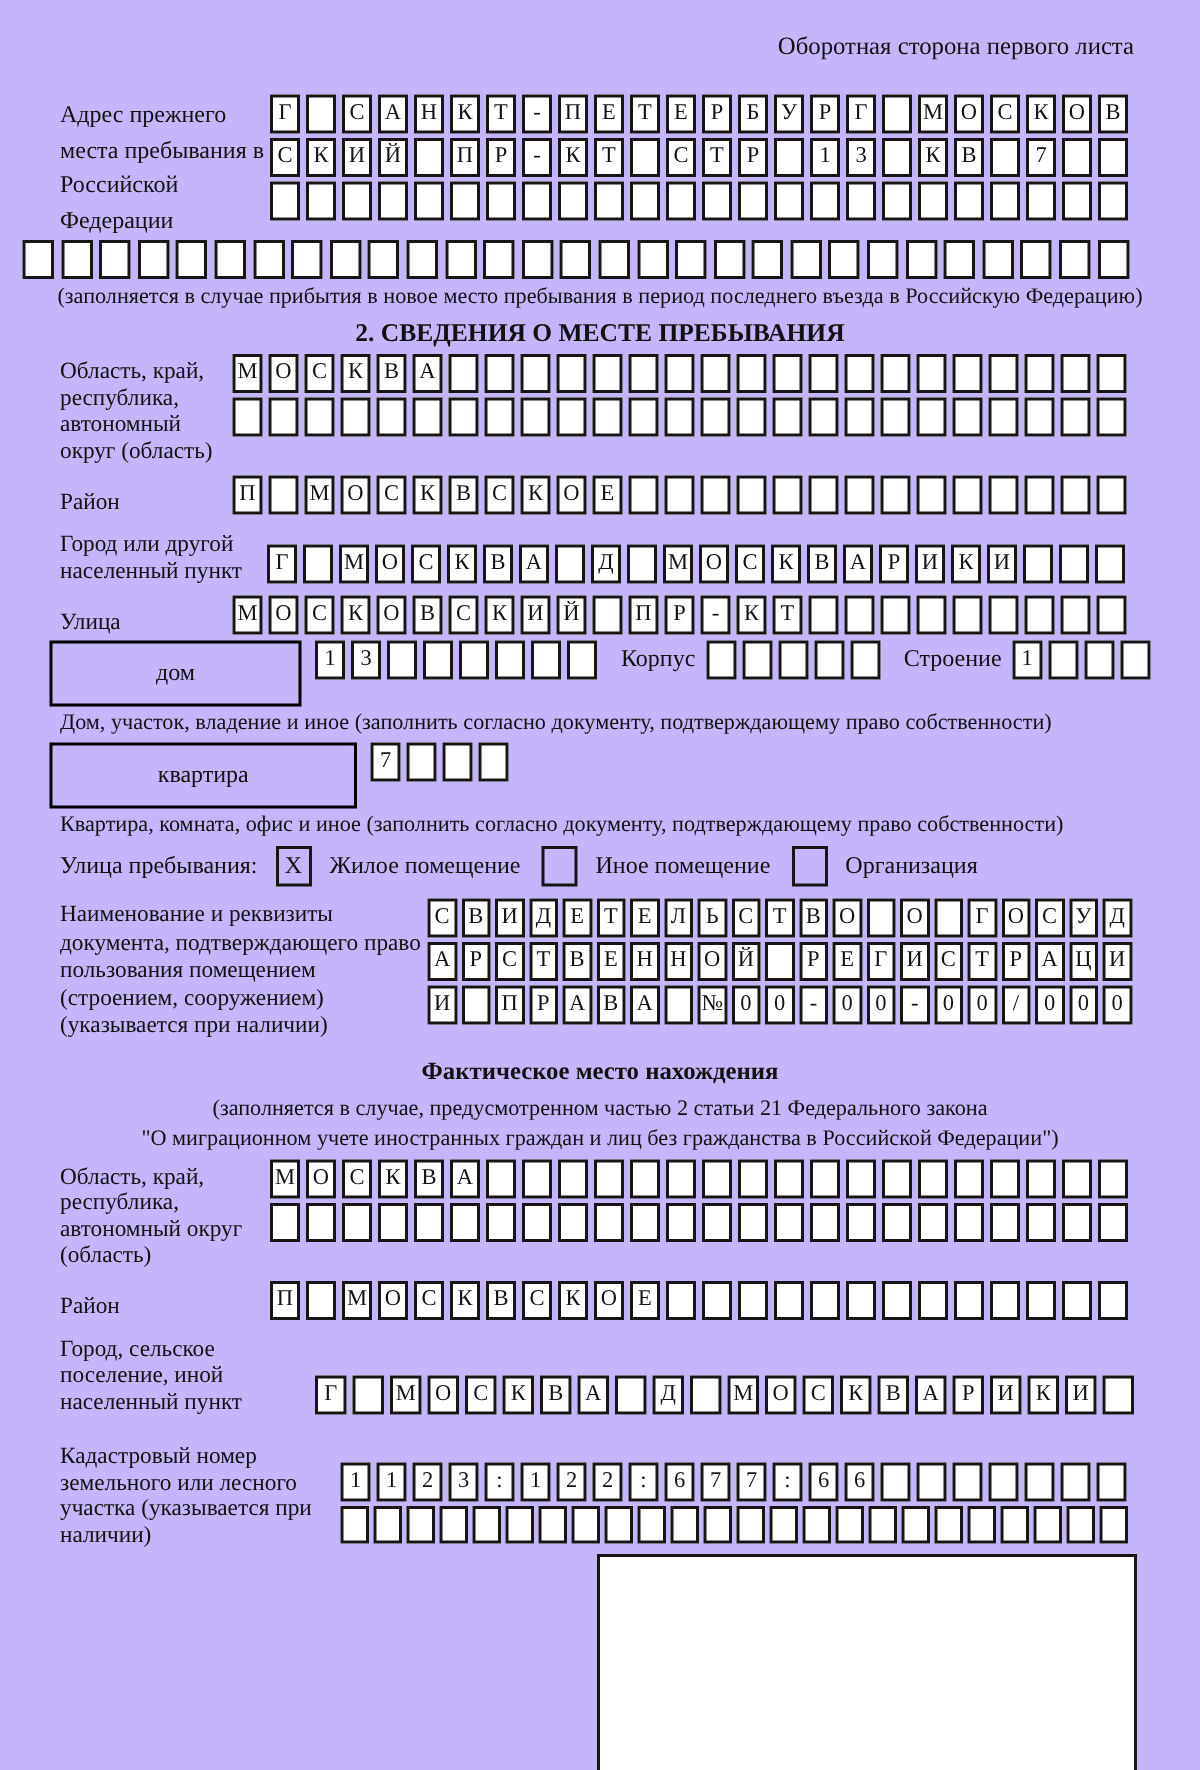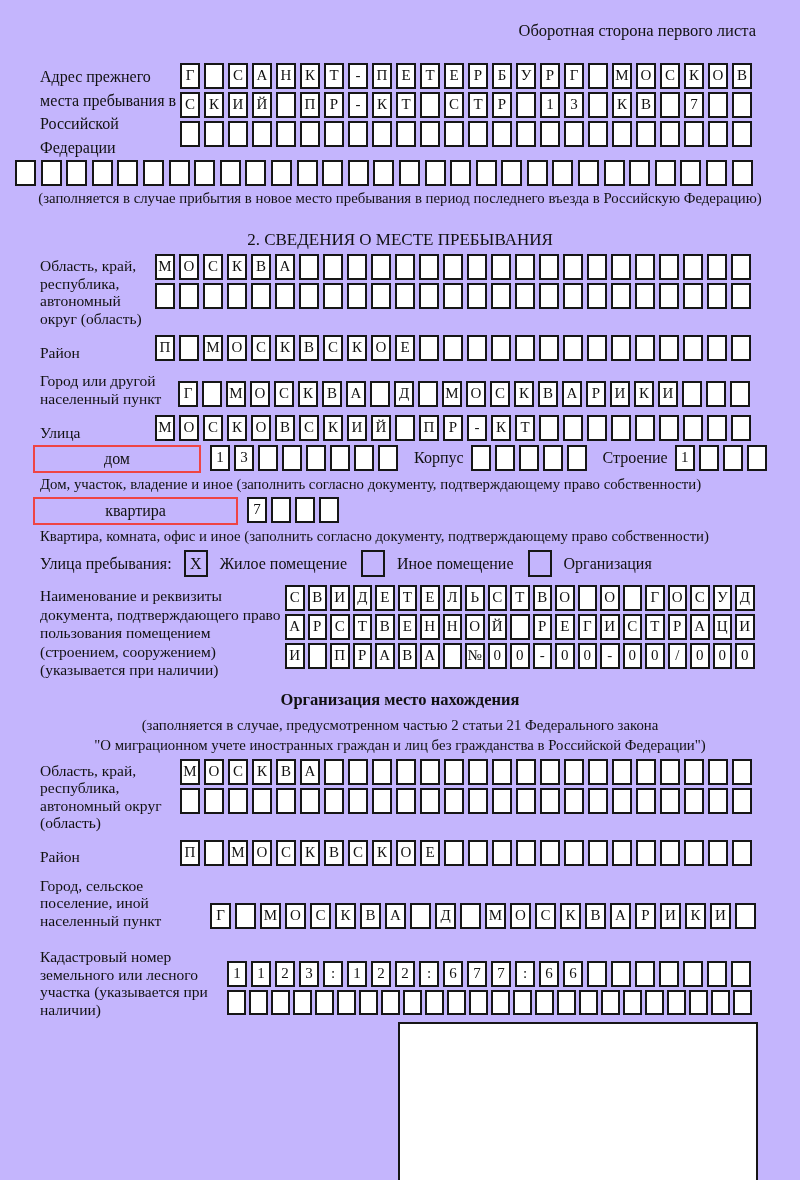--- a/index.html
+++ b/index.html
@@ -37,33 +37,33 @@
   .v-full .cell  { width: 21px; margin-right: 4.6px; }
   .v-doc .cell   { width: 19.5px; margin-right: 3px; }
   .v-city2 .cell { width: 21px; }
   .v-cad2 .cell  { width: 19px; margin-right: 3px; height: 25px; }
   
   .prev-main { display: flex; margin: 22px 0 0 40px; }
   .prev-label { width: 140px; font-size: 16px; line-height: 23.5px; padding-top: 2px; }
   .v-full { margin: 1px 0 0 15px; }
   .note { font-size: 14.8px; }
   .note.center { text-align: center; margin-top: 4px; }
-  .section-title { margin-top: 23px; text-align: center; font-weight: normal; font-size: 17px; }
+  .section-title { margin-top: 5px; text-align: center; font-weight: bold; font-size: 17px; }
   
   .w-region { width: 115px; }
   .w-district { width: 115px; }
   .w-city1 { width: 138px; }
   .w-street { width: 115px; }
   .mt2 { margin-top: 8px; align-items: flex-end; }
   .mt4 { margin-top: 4px; }
   .mt8 { margin-top: 8px; }
   
   .house-row { display: flex; align-items: flex-start; margin: 4px 0 0 33px; }
   .wide-box {
-    border: 2px solid #ef4444; height: 28px;
+    border: 2px solid #000000; height: 44px;
     display: flex; align-items: center; justify-content: center;
     font-size: 16px; flex: 0 0 auto;
   }
   .house-box { width: 168px; margin-right: 9px; }
   .apt-box { width: 205px; margin-right: 9px; }
   .inline-lbl { font-size: 16px; padding: 4px 7px 0 12px; white-space: nowrap; }
   .note.left { margin: 3px 0 0 40px; }
   
   .stay-row { display: flex; align-items: center; margin: 5px 0 0 40px; font-size: 16px; }
   .checkbox {
@@ -494,21 +494,21 @@
           <span class="cell">0</span>
           <span class="cell">0</span>
           <span class="cell">/</span>
           <span class="cell">0</span>
           <span class="cell">0</span>
           <span class="cell">0</span>
         </div>
     </div>
   </div>
 
-  <div class="fact-title">Организация место нахождения</div>
+  <div class="fact-title">Фактическое место нахождения</div>
   <div class="fact-note">
     <div>(заполняется в случае, предусмотренном частью 2 статьи 21 Федерального закона</div>
     <div>"О миграционном учете иностранных граждан и лиц без гражданства в Российской Федерации")</div>
   </div>
 
   <div class="f-row mt4">
     <div class="f-label w-region2">Область, край, республика, автономный округ (область)</div>
     <div class="rows-col">
       <div class="cells">
           <span class="cell">М</span>

